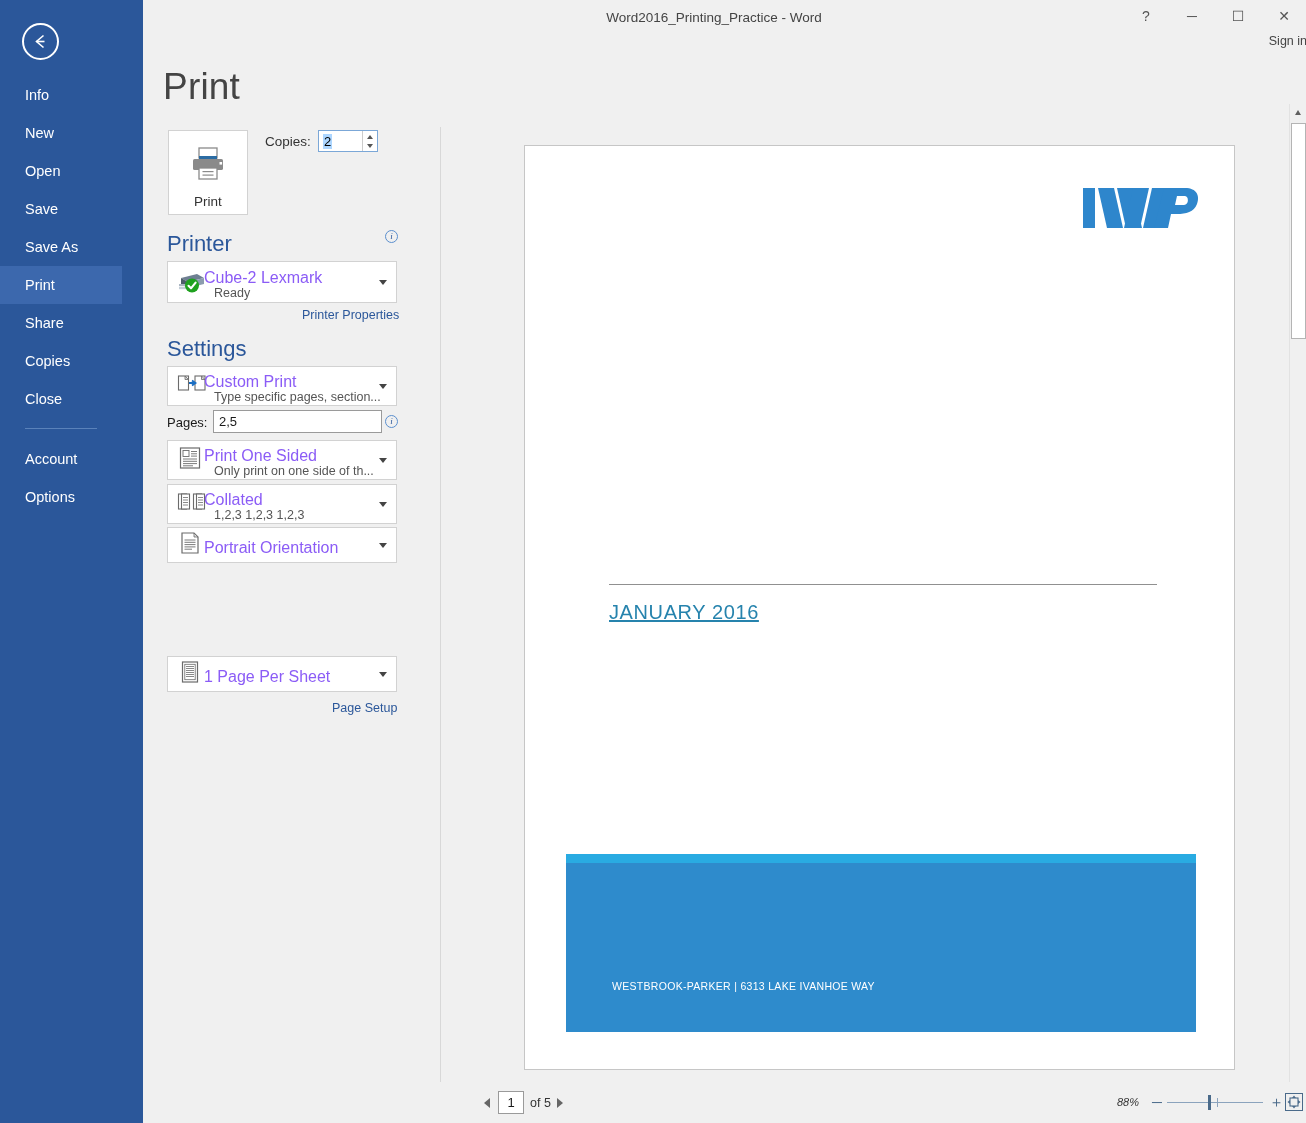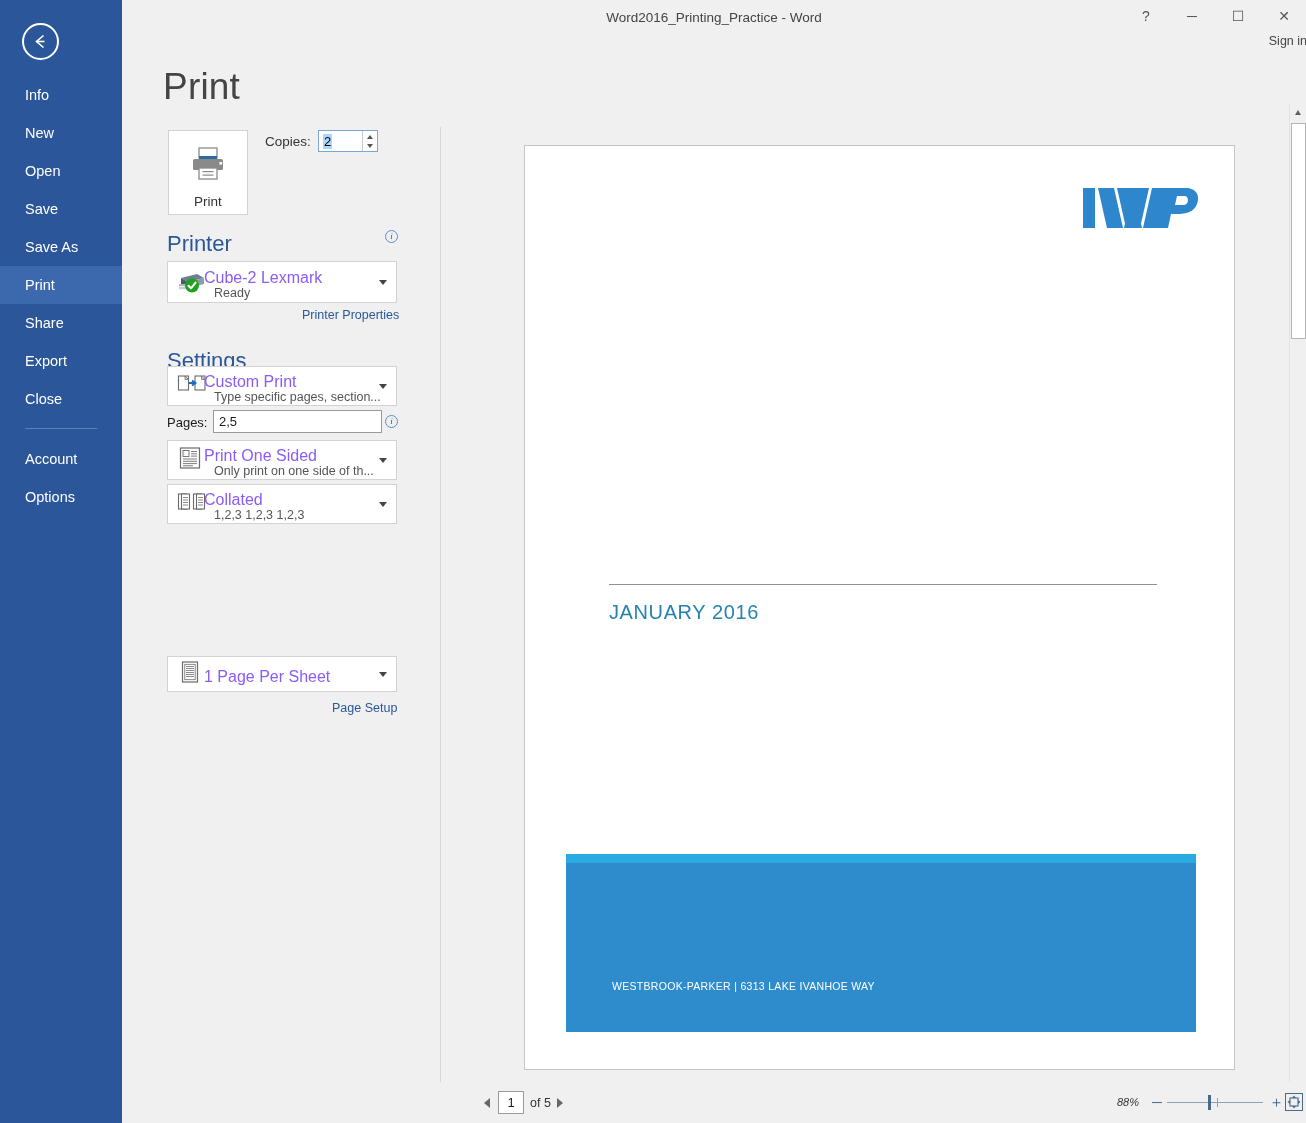--- a/index.html
+++ b/index.html
@@ -12,21 +12,21 @@
   }
   #app {
     position: relative;
     width: 1306px; height: 1123px;
     background: #f0f0f0;
   }
 
   
   #backstage-rail {
     position: absolute; left: 0; top: 0;
-    width: 122px; height: 1123px;
+    width: 143px; height: 1123px;
     background: #2b579a;
   }
   #back-button {
     position: absolute; left: 22px; top: 23px;
     width: 37px; height: 37px;
     border-radius: 50%;
     border: 2px solid #ffffff;
     cursor: pointer;
   }
   #back-button svg { position: absolute; left: 6px; top: 6px; }
@@ -104,21 +104,21 @@
   .spin-btns .dn .tri { border-top: 4px solid #555; top: 3px; }
 
   
   .section-heading {
     position: absolute; left: 167px;
     font-size: 22px;
     font-weight: 300;
     color: #2b579a;
   }
   #printer-heading { top: 231px; }
-  #settings-heading { top: 336px; margin-top: 12px; }
+  #settings-heading { top: 336px; }
 
   .info-icon {
     position: absolute;
     width: 13px; height: 13px;
     border: 1px solid #5b8fce;
     border-radius: 50%;
     color: #2b579a;
     font-size: 9px;
     line-height: 11px;
     text-align: center;
@@ -221,20 +221,21 @@
   #doc-title-rule {
     position: absolute; left: 84px; top: 438px;
     width: 548px; height: 1px;
     background: #909090;
   }
   #doc-subtitle {
     position: absolute; left: 84px; top: 455px;
     font-size: 20px;
     color: #2683ad;
     letter-spacing: 0.6px;
+    text-decoration: underline;
   }
   #doc-footer-band {
     position: absolute; left: 41px; top: 708px;
     width: 630px; height: 178px;
     background: #2e8bcc;
   }
   #doc-footer-top {
     position: absolute; left: 0; top: 0;
     width: 100%; height: 9px;
     background: #29abe2;
@@ -412,21 +413,21 @@
       </svg>
     </div>
 
     <div class="rail-item" style="top:76px">Info</div>
     <div class="rail-item" style="top:114px">New</div>
     <div class="rail-item" style="top:152px">Open</div>
     <div class="rail-item" style="top:190px">Save</div>
     <div class="rail-item" style="top:228px">Save As</div>
     <div class="rail-item active" style="top:266px">Print</div>
     <div class="rail-item" style="top:304px">Share</div>
-    <div class="rail-item" style="top:342px">Export</div>
+    <div class="rail-item" style="top:342px">Copies</div>
     <div class="rail-item" style="top:380px">Close</div>
     <div id="rail-sep"></div>
     <div class="rail-item" style="top:440px">Account</div>
     <div class="rail-item" style="top:478px">Options</div>
   </div>
 
   <div id="print-heading">Print</div>
 
   <div id="print-button">
     <div class="pb-icon">
@@ -539,20 +540,37 @@
           <line x1="21" y1="13.5" x2="26" y2="13.5"></line>
             <line x1="21" y1="16" x2="26" y2="16"></line>
         </g>
       </svg>
     </span>
     <span class="ctitle">Collated</span>
     <span class="csub">1,2,3   1,2,3   1,2,3</span>
     <span class="carrow"></span>
   </div>
 
+  <div class="combo one" style="top:527px">
+    <span class="ci">
+      <svg width="26" height="26" viewBox="0 0 26 26" aria-hidden="true">
+        <path d="M5 3 H17 L21 7 V23 H5 Z" fill="#ffffff" stroke="#6b6b6b" stroke-width="1.2"></path>
+        <path d="M17 3 L21 7 H17 Z" fill="#dcdcdc" stroke="#6b6b6b" stroke-width="0.8"></path>
+        <g stroke="#6b6b6b" stroke-width="0.9">
+          <line x1="7.5" y1="10" x2="18.5" y2="10"></line>
+            <line x1="7.5" y1="12.3" x2="18.5" y2="12.3"></line>
+          <line x1="7.5" y1="14.6" x2="18.5" y2="14.6"></line>
+            <line x1="7.5" y1="16.9" x2="18.5" y2="16.9"></line>
+          <line x1="7.5" y1="19.2" x2="15" y2="19.2"></line>
+        </g>
+      </svg>
+    </span>
+    <span class="ctitle">Portrait Orientation</span>
+    <span class="carrow"></span>
+  </div>
 
 
 
   <div class="combo one" style="top:656px">
     <span class="ci">
       <svg width="26" height="26" viewBox="0 0 26 26" aria-hidden="true">
         <rect x="5.5" y="3" width="15" height="20" fill="#ffffff" stroke="#6b6b6b" stroke-width="1.2"></rect>
         <rect x="7.8" y="5.3" width="10.4" height="15.4" fill="none" stroke="#6b6b6b" stroke-width="0.8"></rect>
         <g stroke="#6b6b6b" stroke-width="0.8">
           <line x1="9" y1="7.5" x2="17" y2="7.5"></line>

